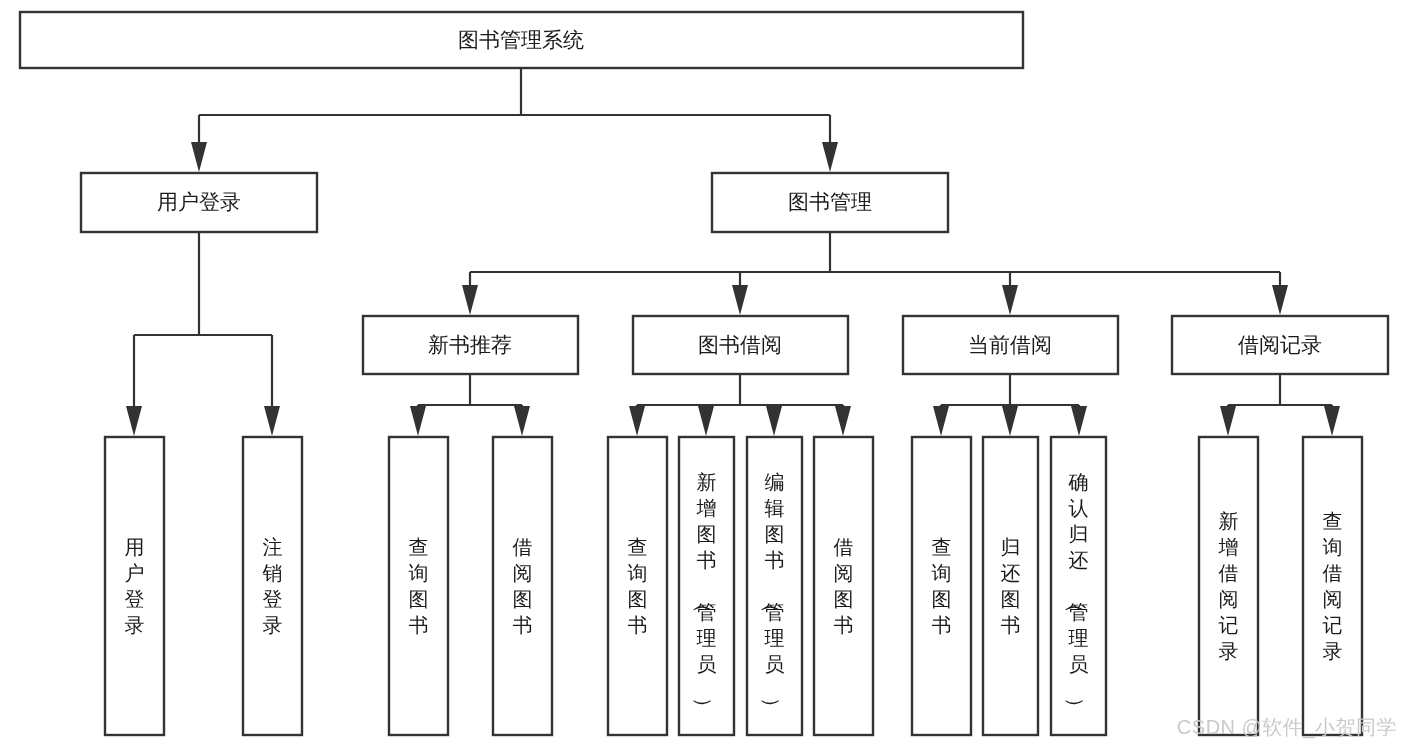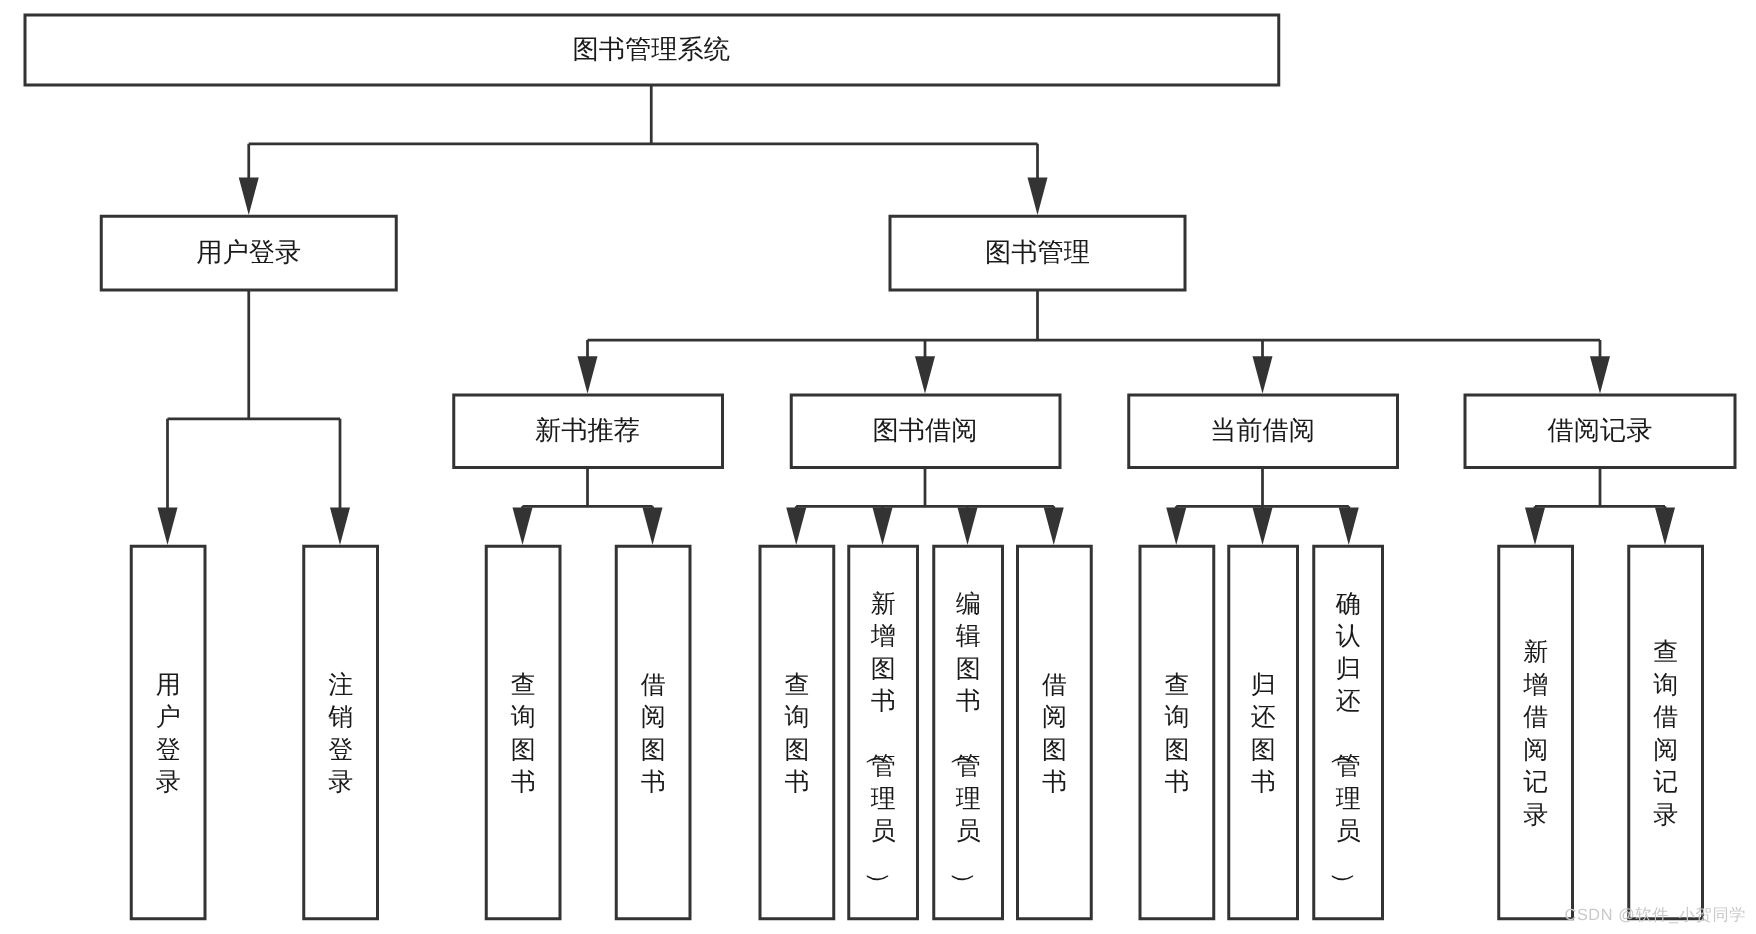--- a/index.html
+++ b/index.html
@@ -51,21 +51,21 @@
   }
   .arrow-head {
     fill: #333333;
     stroke: none;
   }
   .watermark-text {
     position: absolute;
     right: 8px;
     bottom: 6px;
     font-family: "Liberation Sans", "DejaVu Sans", sans-serif;
-    font-size: 13px;
+    font-size: 20px;
     color: #c9c9c9;
     letter-spacing: 0.5px;
     white-space: nowrap;
     user-select: none;
   }
 </style>
 </head>
 <body>
 
 <div id="diagram-root">

